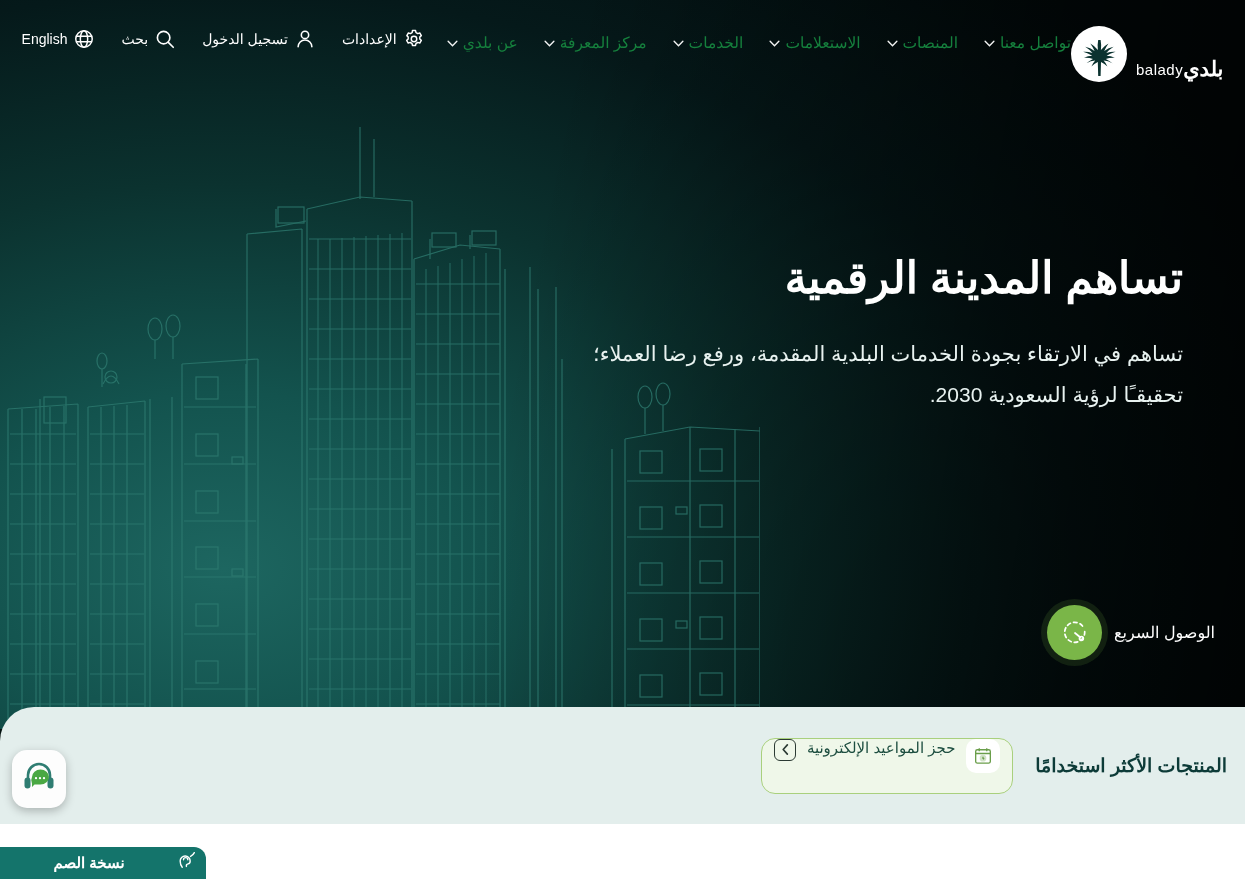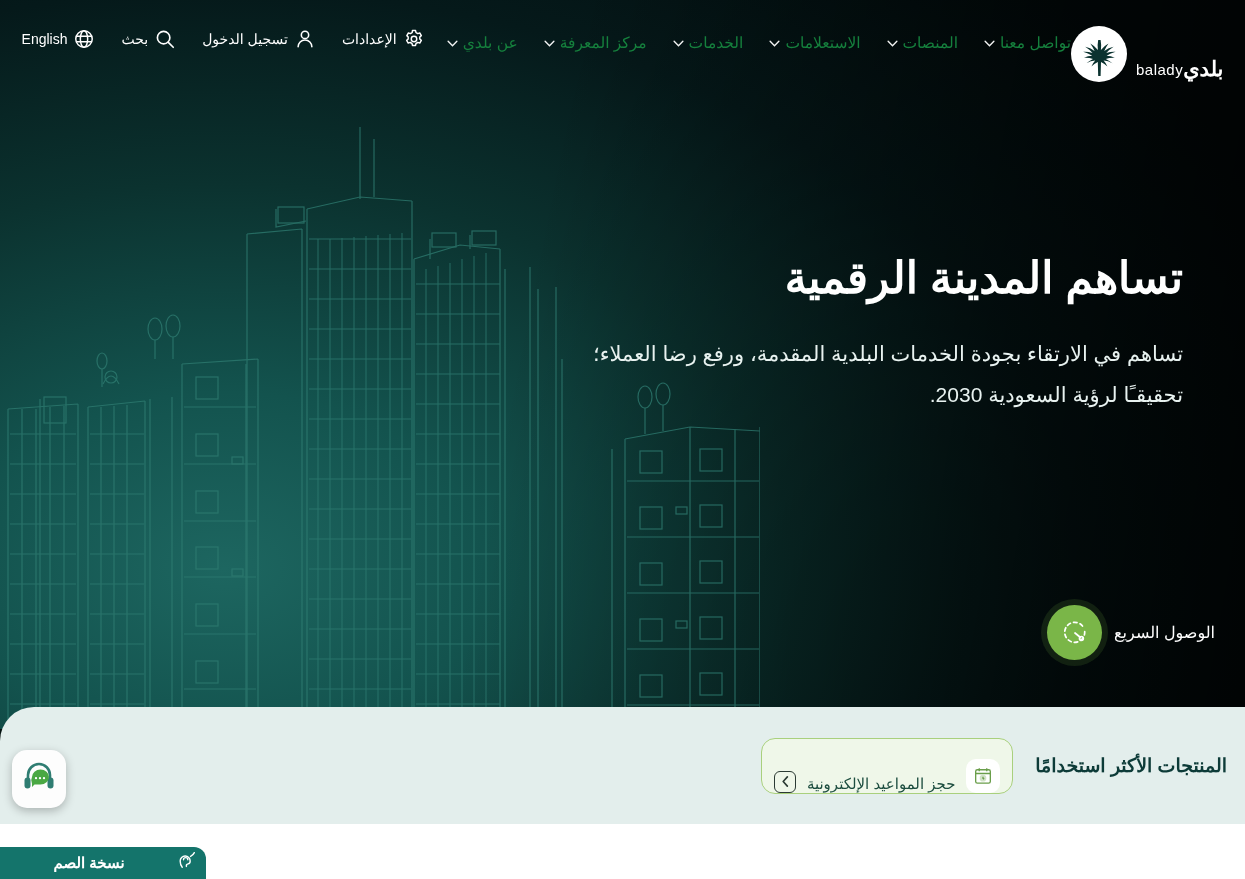--- a/index.html
+++ b/index.html
@@ -79,21 +79,21 @@
   .strip {
     position:absolute; left:0; right:0; bottom:55px; height:117px;
     background:#e3eeec; border-top-left-radius:34px;
     display:flex; align-items:center; justify-content:flex-start;
     padding:0 18px 0 30px; gap:18px; z-index:30;
   }
   .strip-title { font-size:19px; color:#0d3b38; font-weight:600; white-space:nowrap; margin-left:4px; }
   .pcard {
     flex:0 0 auto; height:56px; min-width:252px;
     background:#eff7e9; border:1.4px solid #a9d07d; border-radius:14px;
-    display:flex; align-items:flex-end; gap:10px;
+    display:flex; align-items:flex-start; gap:10px;
     padding:0 12px 0 12px; cursor:pointer;
   }
   .pcard-icon {
     width:34px; height:34px; border-radius:10px; background:#fff;
     display:flex; align-items:center; justify-content:center; flex:0 0 auto;
   }
   .pcard-label { flex:1; text-align:center; font-size:15px; color:#1c4d3f; white-space:nowrap; }
   .pcard-go {
     width:22px; height:22px; border-radius:6px; border:1.6px solid #2b3a33;
     display:flex; align-items:center; justify-content:center; flex:0 0 auto;

